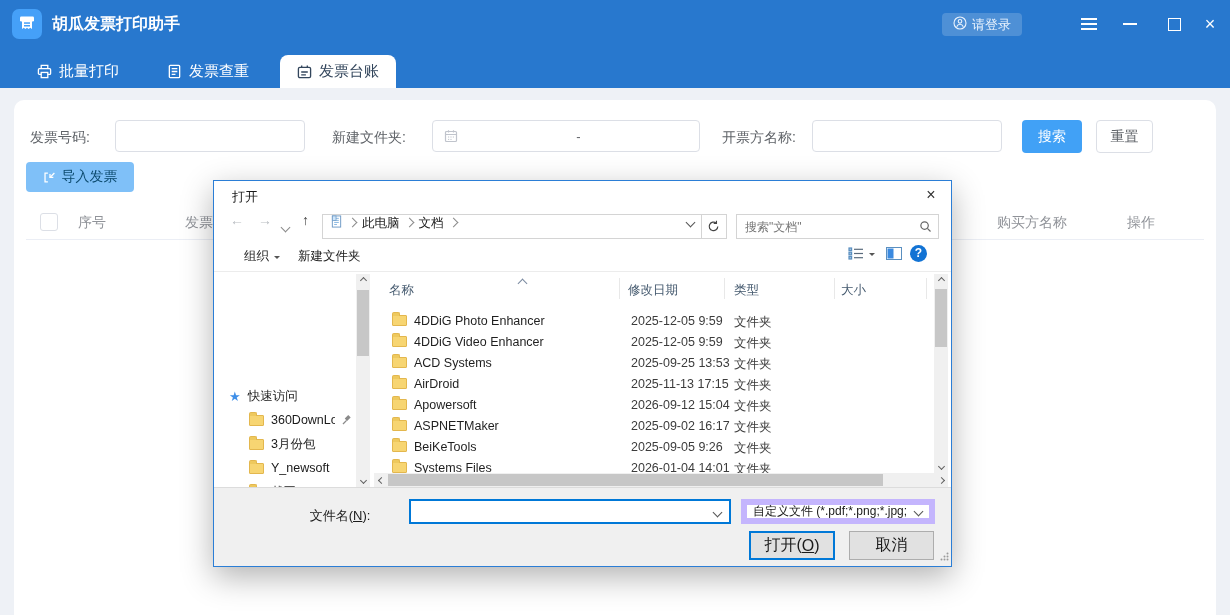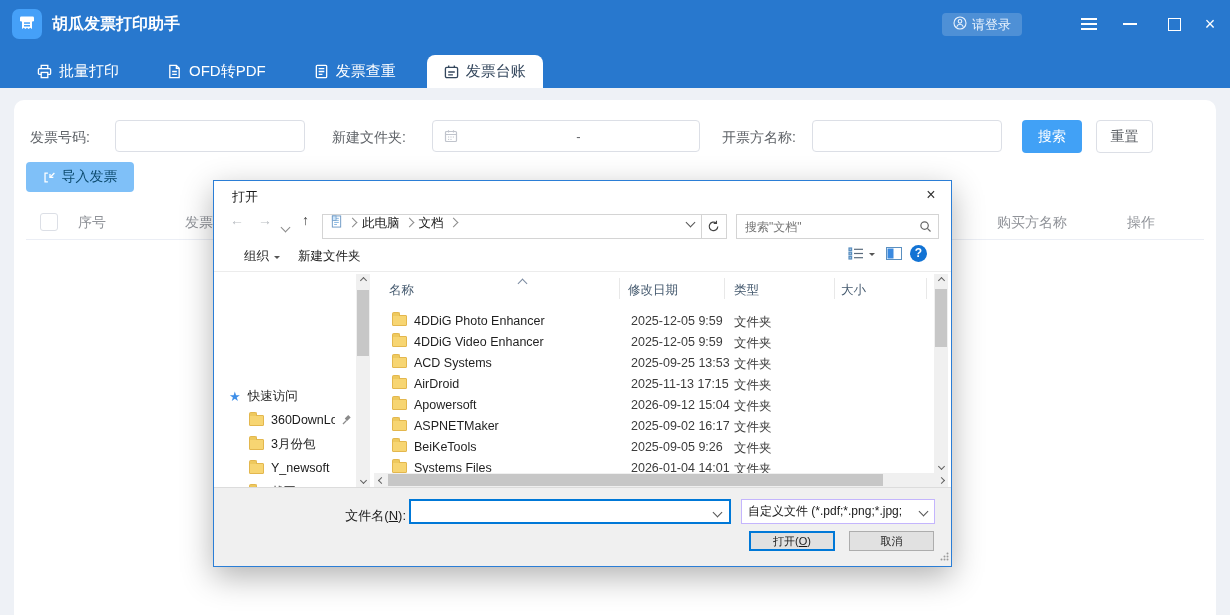--- a/index.html
+++ b/index.html
@@ -125,32 +125,32 @@
   #list-vscroll{position:absolute;left:720px;top:93px;width:14px;height:199px;background:#f0f0f0}
   #list-hscroll{position:absolute;left:160px;top:292px;width:574px;height:14px;background:#f0f0f0}
   .hs-arrow{position:absolute;top:0;width:14px;height:14px;display:flex;align-items:center;
             justify-content:center;color:#606060;cursor:pointer}
   .hs-arrow .chev{width:4px;height:4px}
   #hs-thumb{position:absolute;left:14px;top:1px;width:495px;height:12px;background:#c7c7c7;cursor:pointer}
 
   
   #dlg-footer{position:absolute;left:0;top:306px;width:737px;height:79px;background:#f0f0f0;
               border-top:1px solid #dcdcdc;box-sizing:border-box}
-  #fn-label{position:absolute;left:60px;top:326px;width:132px;text-align:right;font-size:13px;white-space:nowrap}
+  #fn-label{position:absolute;left:60px;top:326px;width:132px;text-align:center;font-size:13px;white-space:nowrap}
   #fn-combo{position:absolute;left:195px;top:318px;width:322px;height:25px;border:2px solid #0078d7;
             background:#fff;box-sizing:border-box;display:flex;align-items:center}
   #fn-combo input{flex:1;border:0;outline:0;height:100%;padding:0 0 0 4px;font-size:12.5px;min-width:0;
                   font-family:"Liberation Sans",sans-serif}
   #fn-chev{color:#555;margin-right:8px;cursor:pointer}
-  #fn-type{position:absolute;left:527px;top:318px;width:194px;height:25px;border:1px solid #c4b5fd;
+  #fn-type{position:absolute;left:527px;top:318px;width:194px;height:25px;border:6px solid #c4b5fd;
            background:#fff;box-sizing:border-box;display:flex;align-items:center;padding-left:6px;
            font-size:12px;cursor:pointer}
   #fn-type .txt{flex:1;overflow:hidden;white-space:nowrap}
   #fn-type .chev{margin-right:7px;color:#555;flex:0 0 auto}
-  .dlgbtn{position:absolute;top:350px;height:20px;background:#e1e1e1;font-size:11px;
+  .dlgbtn{position:absolute;top:350px;height:29px;background:#e1e1e1;font-size:16px;
           display:flex;align-items:center;justify-content:center;cursor:pointer;box-sizing:border-box}
   #btn-open{left:535px;width:86px;border:2px solid #0078d7}
   #btn-cancel{left:635px;width:85px;border:1px solid #adadad}
   #grip{position:absolute;right:2px;bottom:2px;cursor:nwse-resize}
   u{text-decoration:underline}
 </style>
 </head>
 <body>
 
 <div id="titlebar">
@@ -190,28 +190,20 @@
 </div>
 
 <div id="tabbar">
   <div class="tab">
     <svg width="15" height="15" viewBox="0 0 16 16" fill="none" stroke="currentColor" stroke-width="1.4">
       <path d="M4.5 5V1.5h7V5"></path>
         <rect x="1.5" y="5" width="13" height="6" rx="1"></rect>
       <rect x="4.5" y="9" width="7" height="5.5" fill="#2878ce" stroke="currentColor"></rect>
     </svg>
     <span>批量打印</span>
-  </div>
-  <div class="tab">
-    <svg width="15" height="15" viewBox="0 0 16 16" fill="none" stroke="currentColor" stroke-width="1.4">
-      <path d="M3 1.5h7l3 3v10H3z"></path>
-        <path d="M10 1.5v3h3"></path>
-        <path d="M5.5 8h5M5.5 11h5"></path>
-    </svg>
-    <span>OFD转PDF</span>
   </div>
   <div class="tab">
     <svg width="15" height="15" viewBox="0 0 16 16" fill="none" stroke="currentColor" stroke-width="1.4">
       <rect x="2.5" y="1.5" width="11" height="13" rx="1"></rect>
       <path d="M5 5h6M5 8h6M5 11h4"></path>
     </svg>
     <span>发票查重</span>
   </div>
   <div class="tab active">
     <svg width="15" height="15" viewBox="0 0 16 16" fill="none" stroke="currentColor" stroke-width="1.4">

